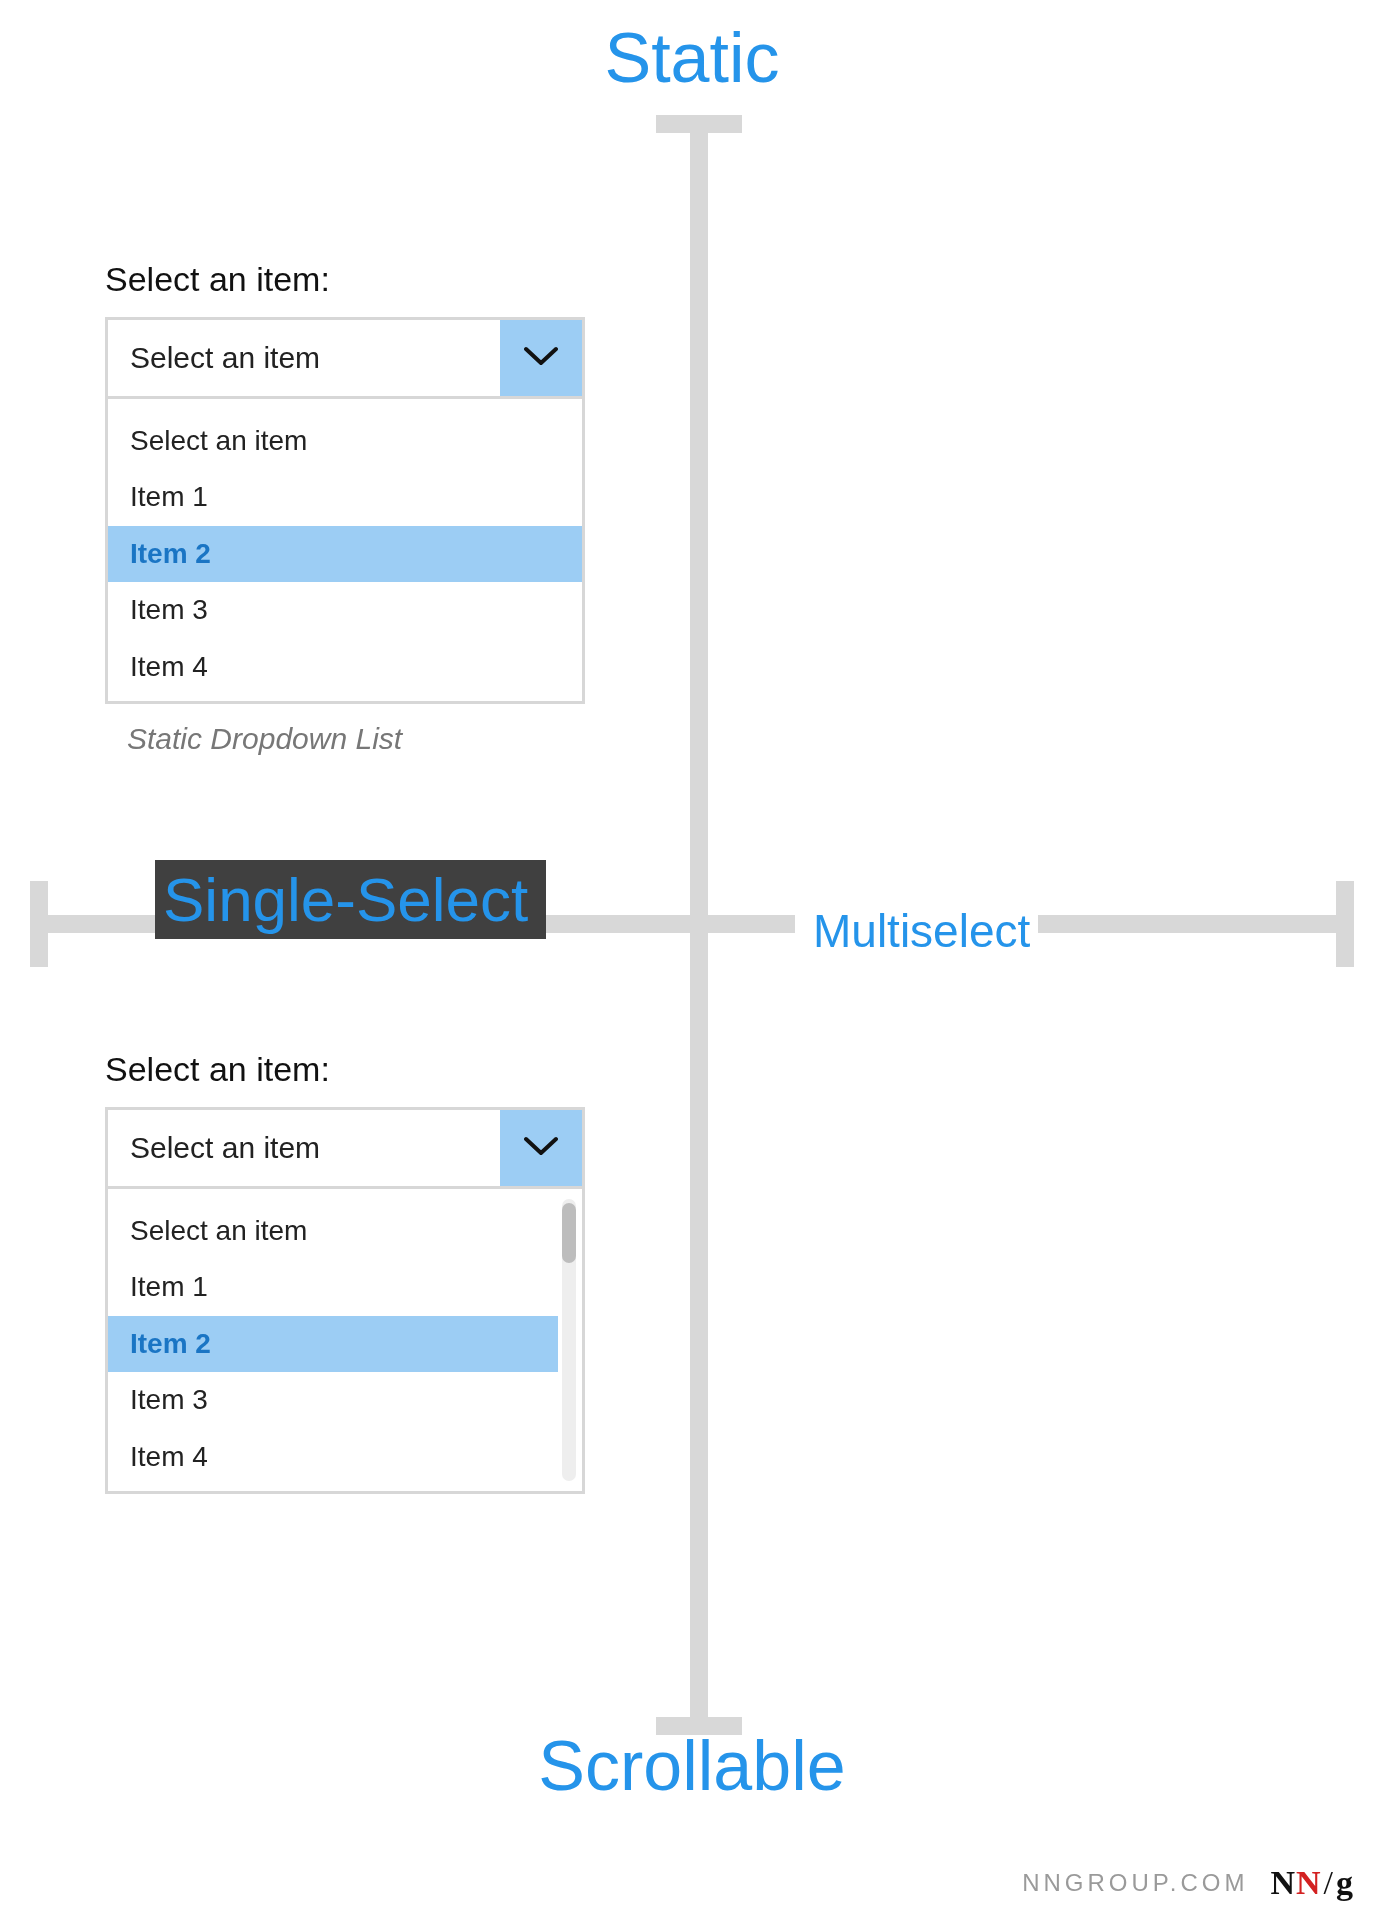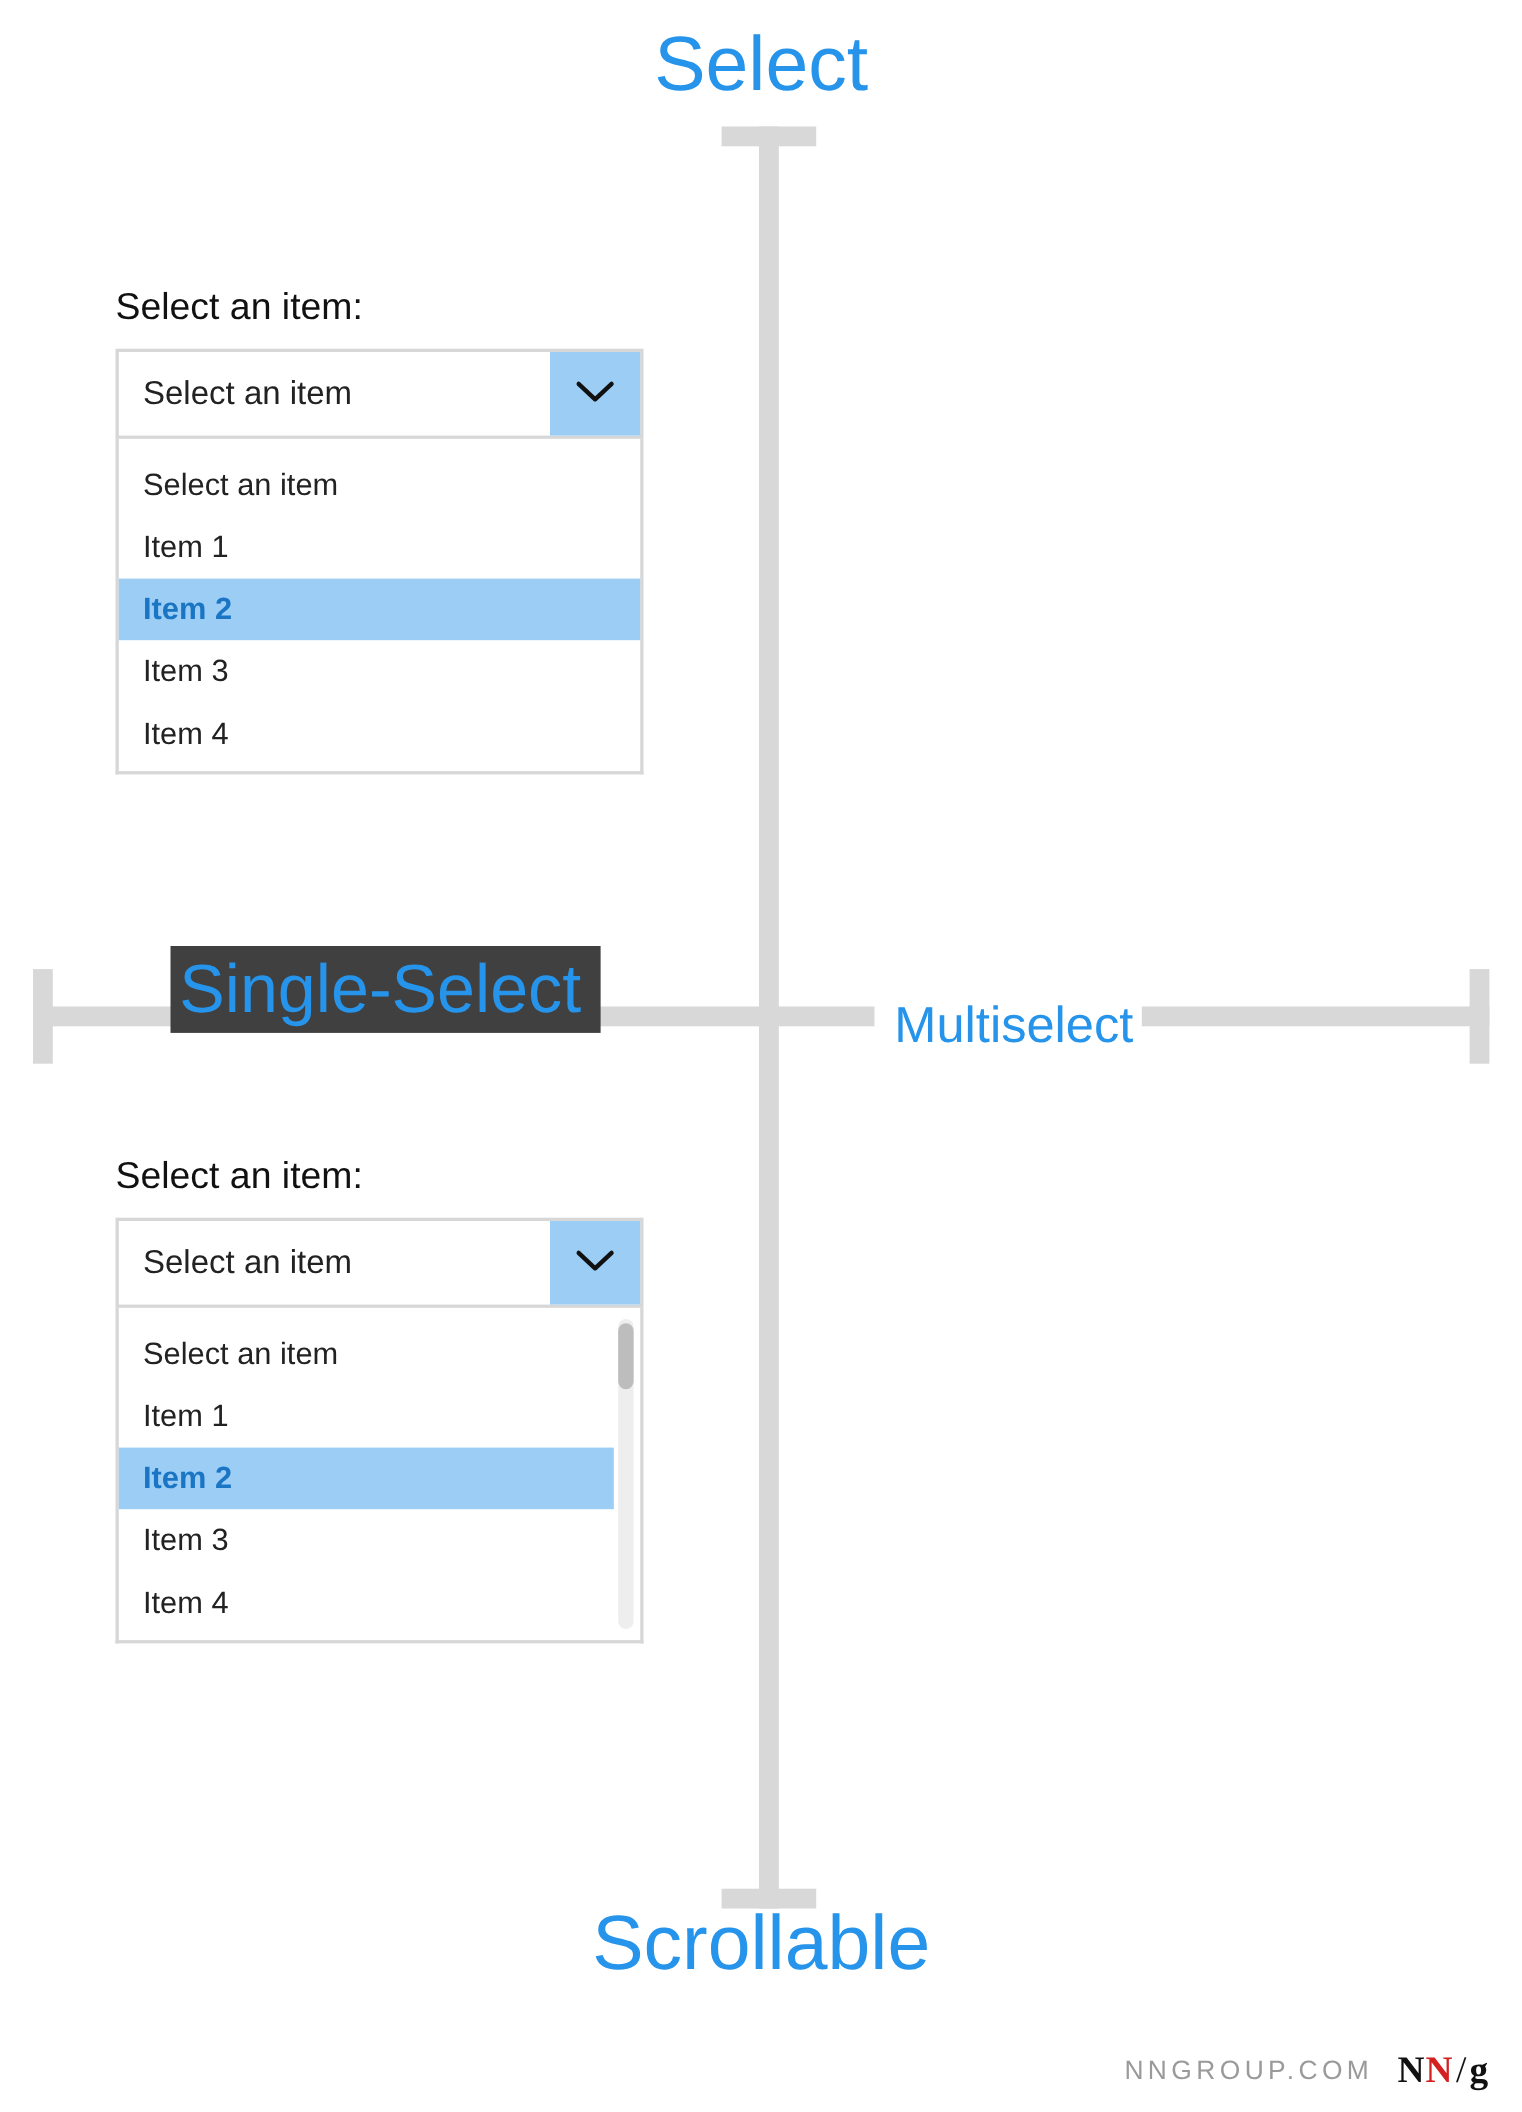--- a/index.html
+++ b/index.html
@@ -177,21 +177,21 @@
   .footer-logo .blk { color: #111; }
   .footer-logo .red { color: #d32121; }
   .footer-logo .sl  { color: #111; font-weight: 400; padding: 0 2px; }
 </style>
 </head>
 <body>
 
 <div class="axis-v"></div>
 <div class="axis-h"></div>
 
-<div class="axis-label axis-top">Select</div>
+<div class="axis-label axis-top">Static</div>
 <div class="axis-label axis-bottom">Scrollable</div>
 <div class="axis-label axis-left">Single-Select</div>
 <div class="axis-label axis-right">Multiselect</div>
 
 <div class="example top">
   <div class="field-label">Select an item:</div>
   <div class="combo">
     <div class="combo-text">Select an item</div>
     <div class="combo-btn">
       <span>
@@ -201,20 +201,21 @@
       </span>
     </div>
   </div>
   <div class="listbox">
     <div class="option">Select an item</div>
     <div class="option">Item 1</div>
     <div class="option sel">Item 2</div>
     <div class="option">Item 3</div>
     <div class="option">Item 4</div>
   </div>
+  <div class="caption">Static Dropdown List</div>
 </div>
 
 <div class="example bottom">
   <div class="field-label">Select an item:</div>
   <div class="combo">
     <div class="combo-text">Select an item</div>
     <div class="combo-btn">
       <span>
         <svg viewBox="0 0 34 22">
             <polyline points="2,4 17,18 32,4" fill="none" stroke="#111" stroke-width="4" stroke-linecap="round" stroke-linejoin="round"></polyline>

